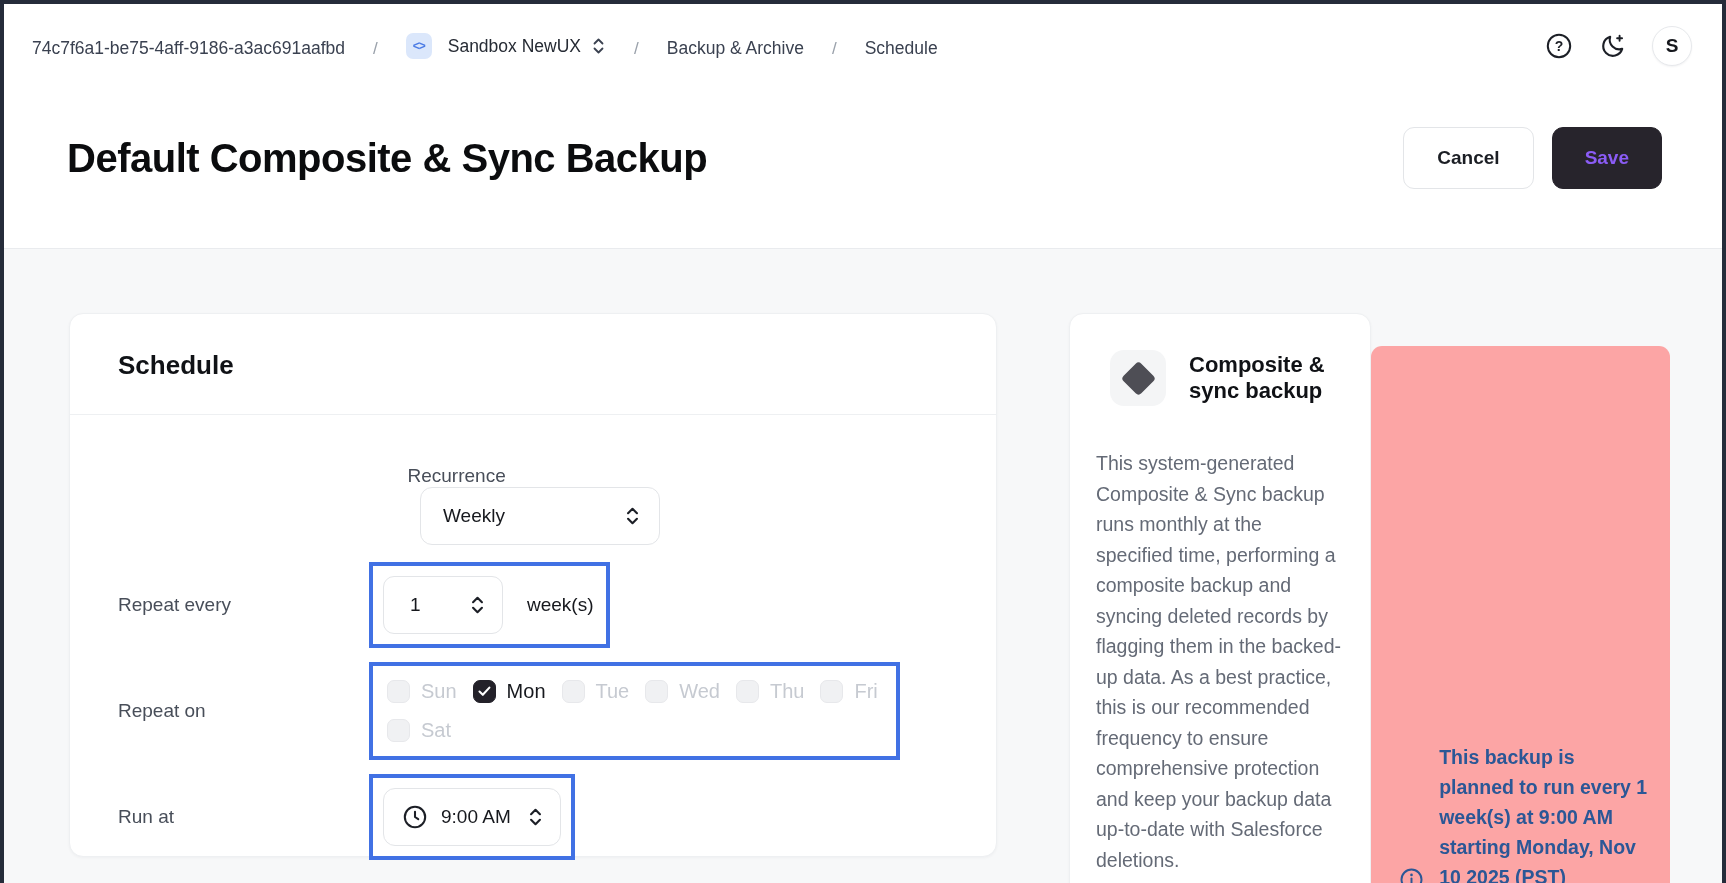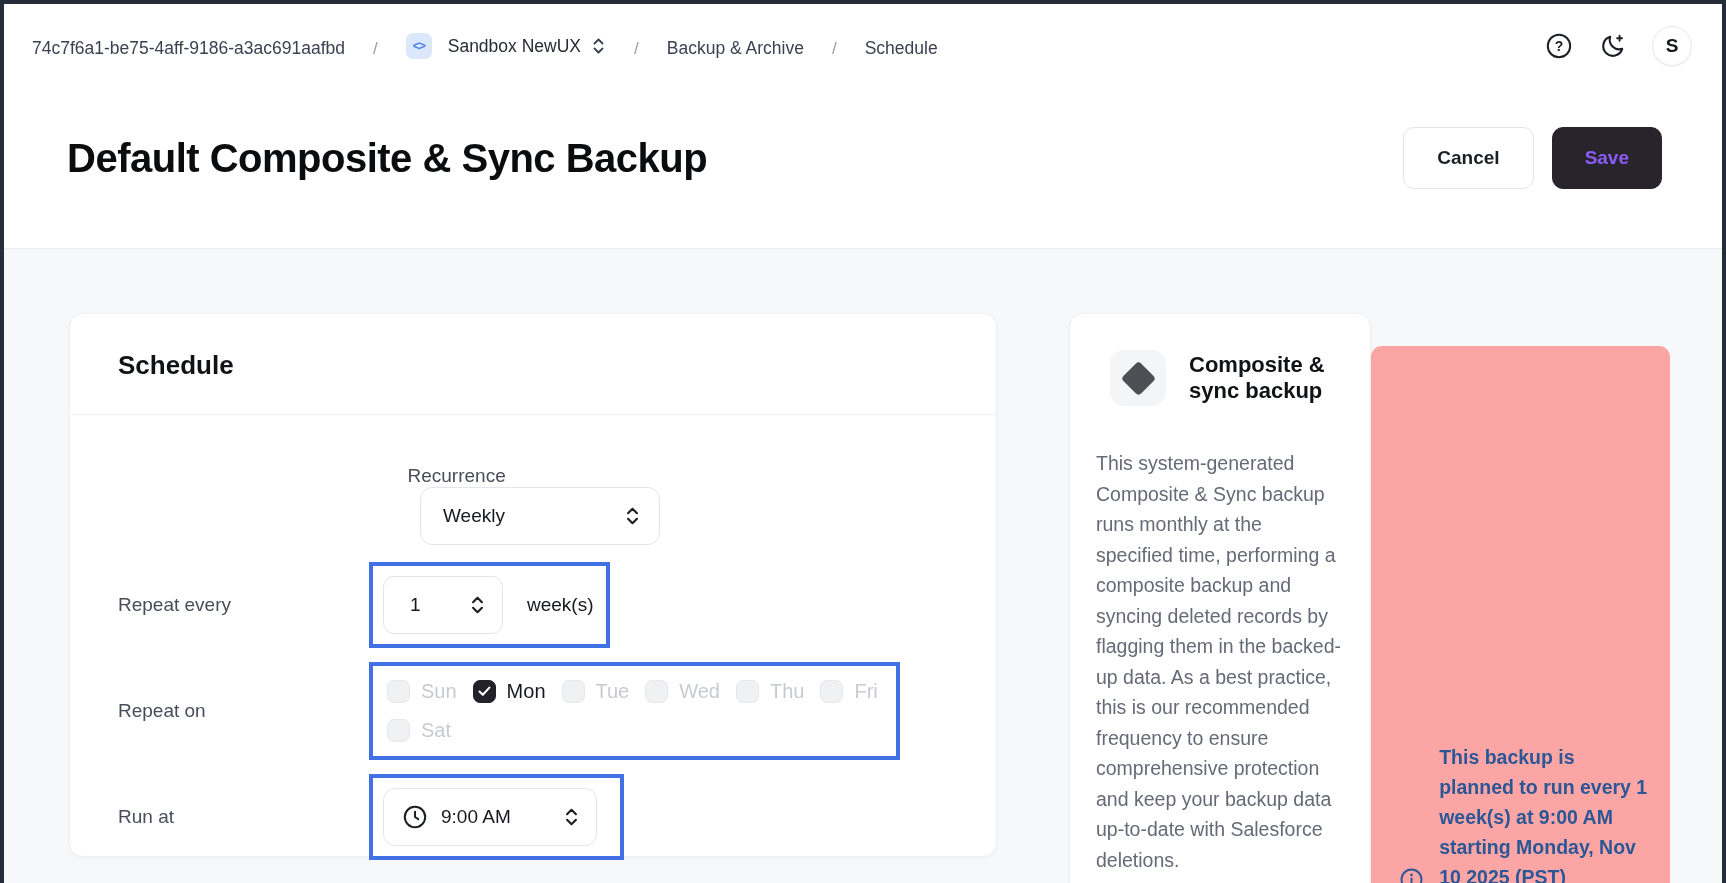--- a/index.html
+++ b/index.html
@@ -118,21 +118,21 @@
   .day-item { display:flex; align-items:center; gap:11px; cursor:pointer; }
   .checkbox {
     width:23px; height:23px; border-radius:7px;
     background:#f0f1f3; border:1px solid #e7e8eb;
     display:flex; align-items:center; justify-content:center;
   }
   .checkbox.checked { background:#232129; border-color:#232129; }
   .day-label { font-size:20px; color:#c6cad1; }
   .day-item.checked .day-label { color:#16181d; }
 
-  .run-at-box { width:255px; }
+  .run-at-box { width:206px; }
   .time-select { width:214px; padding:0 16px 0 18px; gap:12px; }
   .time-left { display:flex; align-items:center; gap:13px; }
 
   
   .right-col { width:601px; flex:0 0 auto; display:flex; flex-direction:row; }
   .info-card { width:601px; min-height:373px; padding:36px 26px 30px 26px; }
   .info-card-header { display:flex; align-items:center; gap:23px; padding-left:14px; }
   .type-icon-box {
     width:56px; height:56px; border-radius:14px; background:#f4f5f6;
     display:flex; align-items:center; justify-content:center; flex:0 0 auto;

